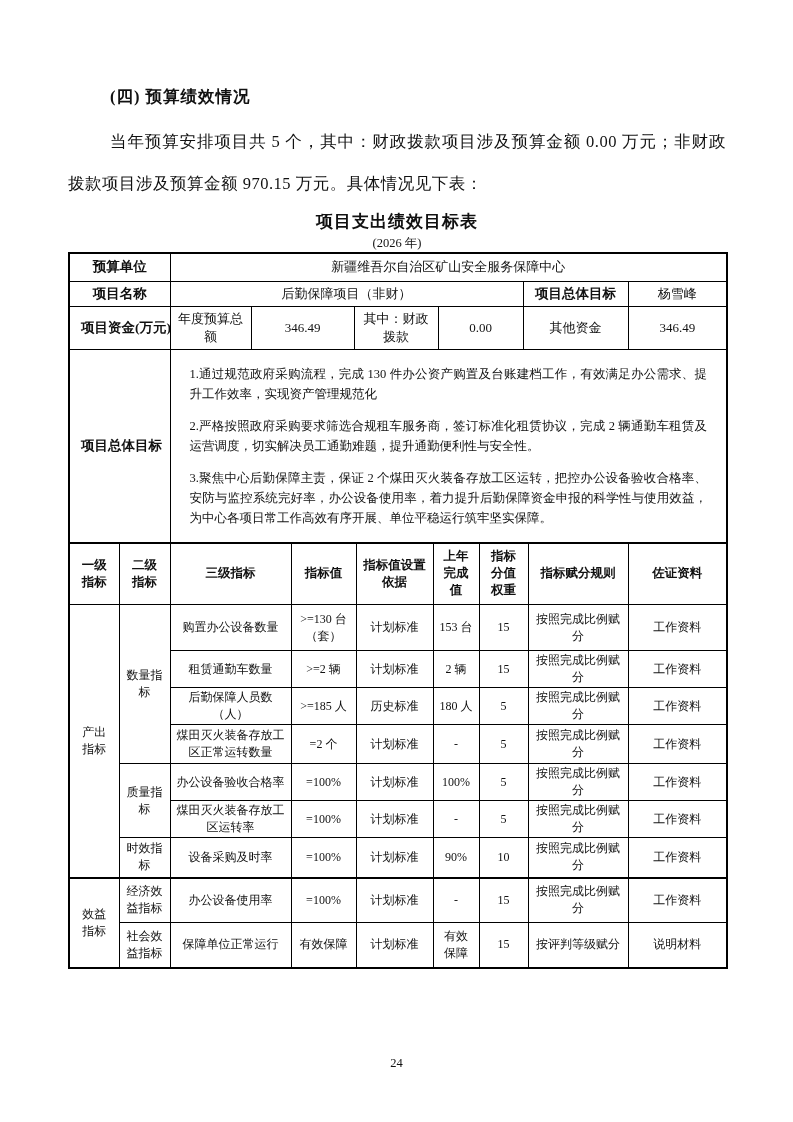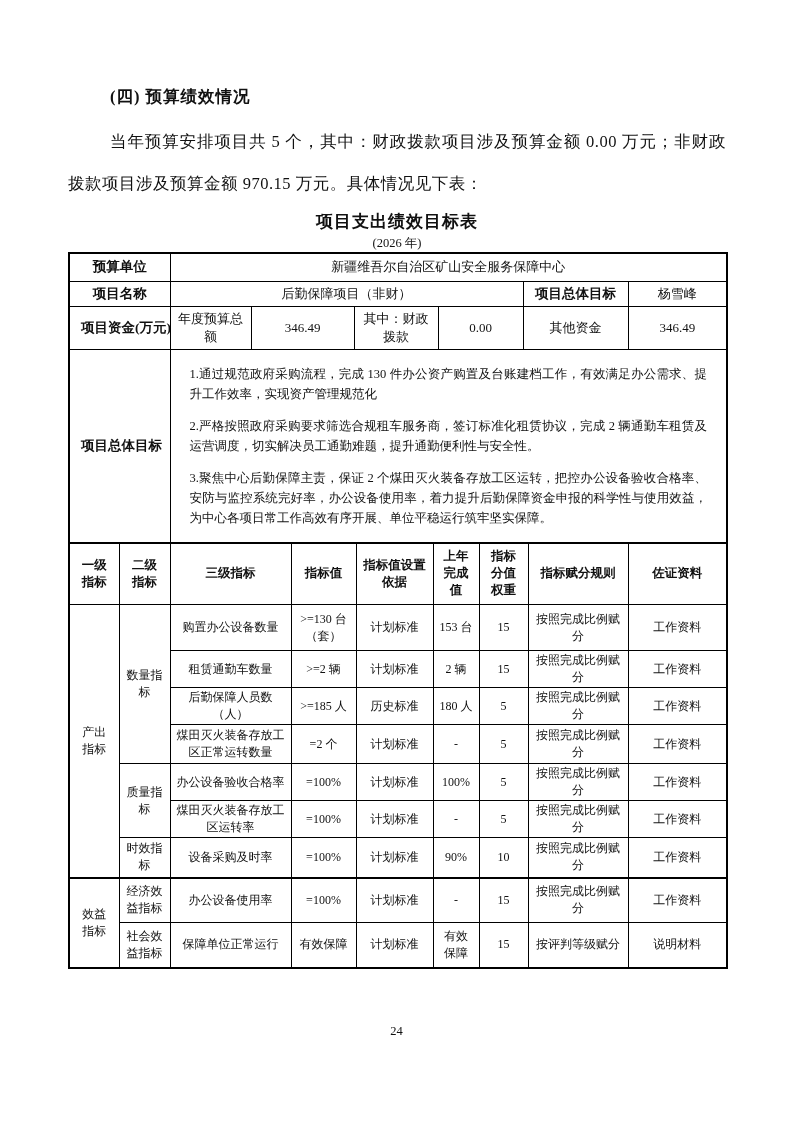--- a/index.html
+++ b/index.html
@@ -86,21 +86,21 @@
   .ind-table tr.r5{height:25px;}
   .ind-table tr.r6{height:24px;margin-top:20px;}
   .ind-table tr.r7{height:40px;padding-left:20px;}
   .ind-table tr.r8{height:45px;}
   .ind-table tr.r9{height:45px;}
   .ind-table .narrow{padding:1px 7px;}
   .ind-table tr.r8 td{border-top-width:2px;}
   .page-number{
     position:absolute;
     left:0;right:0;
-    top:1024px;
+    top:1056px;
     text-align:center;
     font-size:12.5px;
   }
 </style>
 </head>
 <body>
 
 <div class="content">
 
   <h2 class="h1">(四)  预算绩效情况</h2>

